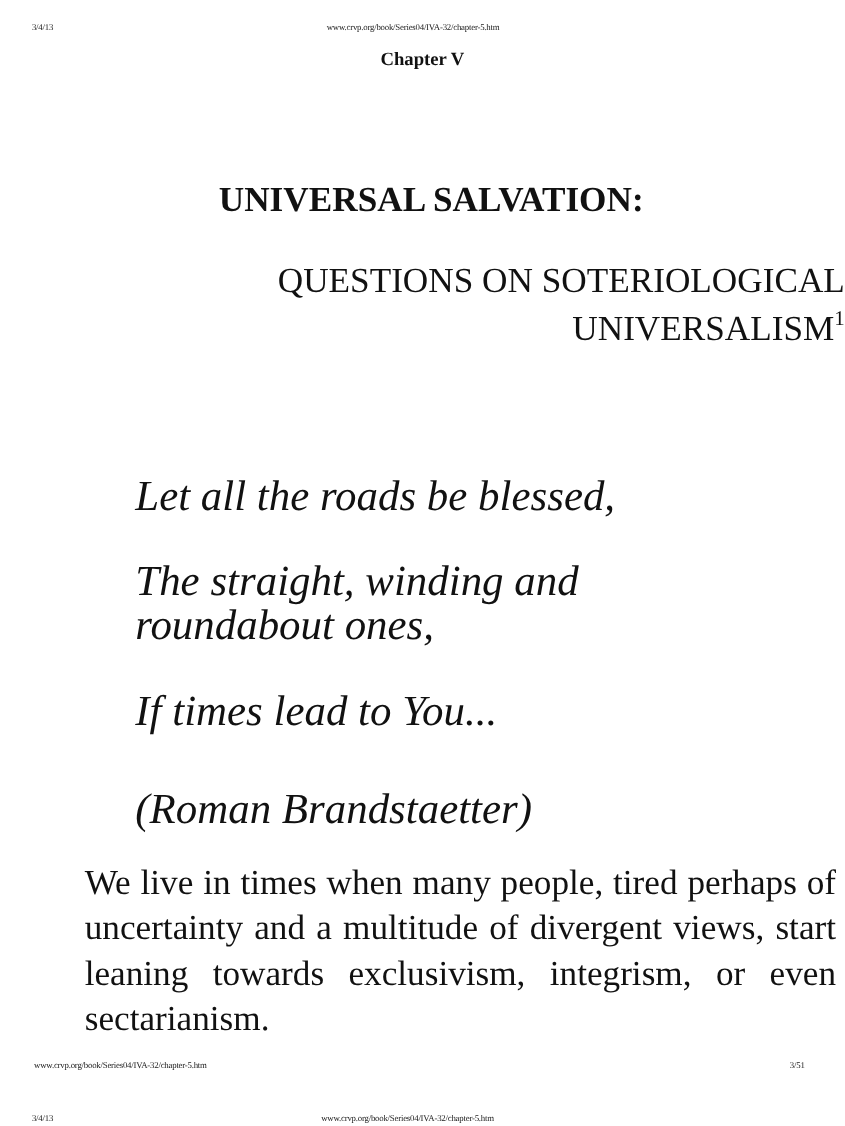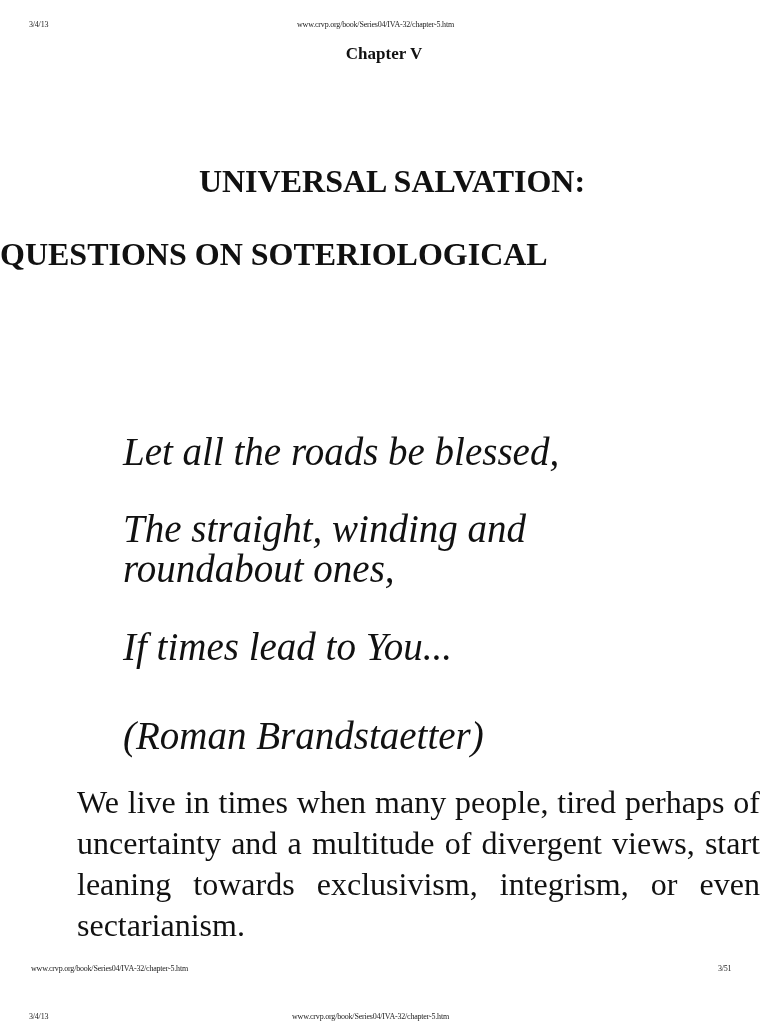--- a/index.html
+++ b/index.html
@@ -1,37 +1,38 @@
 <!DOCTYPE html>
 <html><head>
   <meta charset="utf-8">
   <style>
     html, body { margin: 0; padding: 0; background: #ffffff; }
     body { width: 768px; height: 1024px; position: relative; overflow: hidden; color: #111111; font-family: "Liberation Serif", serif; }
     .small { position: absolute; font-size: 8px; color: #222; font-family: "Liberation Serif", serif; white-space: nowrap; letter-spacing: -0.2px; }
     .chapter { position: absolute; top: 44px; left: 0; width: 768px; text-align: center; font-size: 17px; font-weight: bold; }
     .title1 { position: absolute; top: 163px; left: 0; width: 712px; text-align: center; font-size: 32px; font-weight: bold; letter-spacing: 0px; margin-left: 36px; }
-    .title2 { position: absolute; top: 232px; left: 0; width: 768px; text-align: left; font-size: 32px; font-weight: bold; line-height: 44px; }
+    .title2 { position: absolute; top: 232px; left: 0; width: 768px; text-align: right; font-size: 32px; font-weight: normal; line-height: 44px; }
     .title2 sup { font-size: 19px; vertical-align: 14px; line-height: 0; }
     .poem { position: absolute; left: 123px; width: 600px; font-style: italic; font-size: 39px; line-height: 40px; }
     .para { position: absolute; top: 782px; left: 43px; width: 683px; font-size: 32px; line-height: 41px; text-align: justify; margin-left: 34px; }
   </style>
 </head>
 <body>
 
 <div>
   <span class="small" style="top:20px; left:29px;">3/4/13</span>
   <span class="small" style="top:20px; left:297px;">www.crvp.org/book/Series04/IVA-32/chapter-5.htm</span>
 </div>
 
 <div class="chapter">Chapter V</div>
 
 <div class="title1">UNIVERSAL SALVATION:</div>
 <div class="title2">
   <div>QUESTIONS ON SOTERIOLOGICAL</div>
+  <div><span>UNIVERSALISM</span><sup>1</sup></div>
 </div>
 
 <div>
   <div class="poem" style="top:432px;">Let all the roads be blessed,</div>
   <div class="poem" style="top:509px; width:570px;">The straight, winding and roundabout ones,</div>
   <div class="poem" style="top:627px;">If times lead to You...</div>
   <div class="poem" style="top:704px;margin-top:12px;">(Roman Brandstaetter)</div>
 </div>
 
 <div class="para">We live in times when many people, tired perhaps of uncertainty and a multitude of divergent views, start leaning towards exclusivism, integrism, or even sectarianism.</div>

